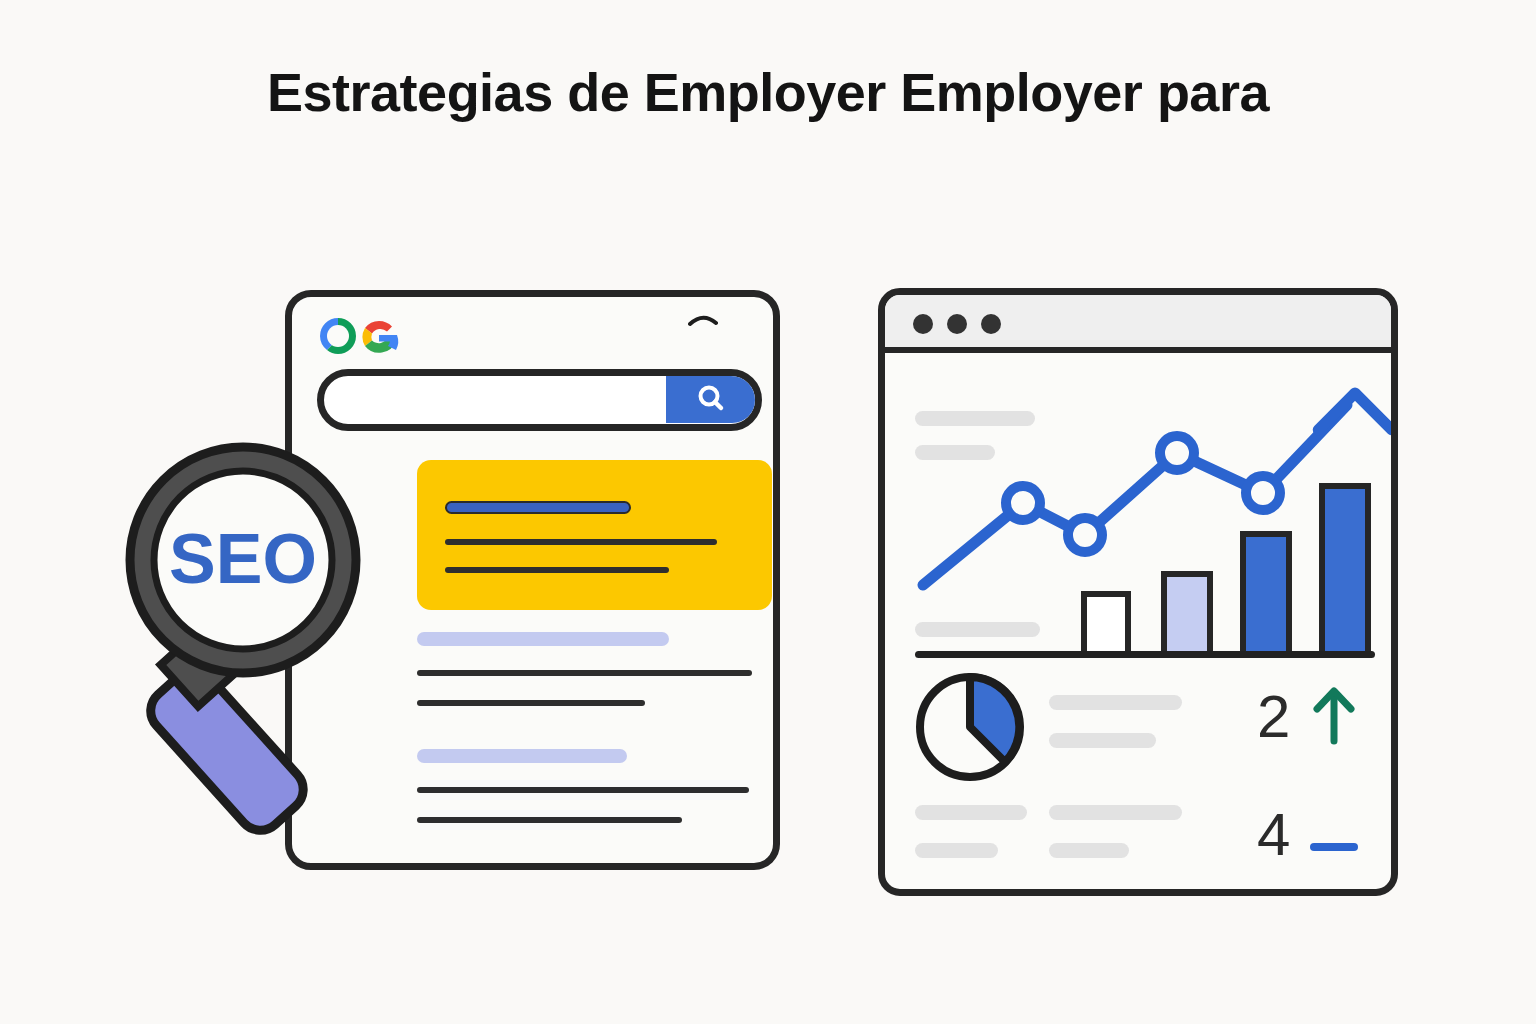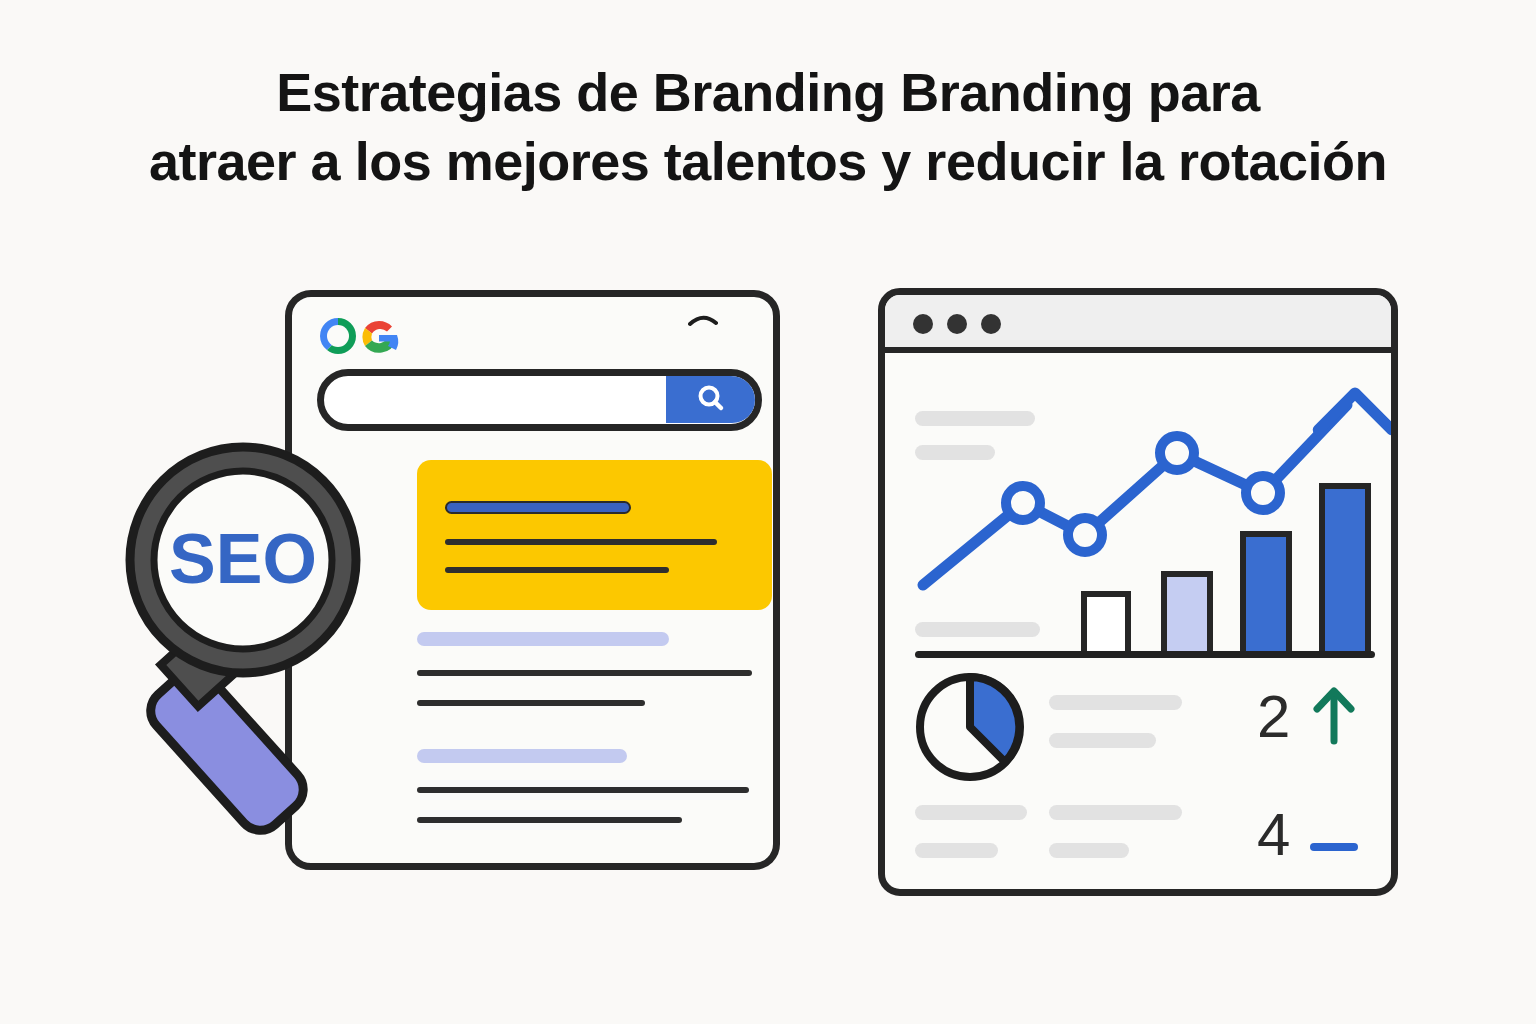--- a/index.html
+++ b/index.html
@@ -198,22 +198,21 @@
   .kpi-flat { position: absolute; background: #2b64cf; border-radius: 4px; }
 
   .pie-wrap { position: absolute; }
 </style>
 </head>
 <body>
 
 <div class="canvas">
 
   <div class="title-block">
-    <span class="title-line title-line-1">Estrategias de Branding Branding para</span>
-    <span class="title-line title-line-2">atraer a los mejores talentos y reducir la rotación</span>
+    <span class="title-line title-line-1">Estrategias de Employer Employer para</span>
   </div>
 
   <div class="search-card">
 
     <div class="g-logo">
       <svg width="105" height="44" viewBox="0 0 105 44" xmlns="http://www.w3.org/2000/svg">
 
         <g>
           <path d="M21 3 A18 18 0 0 0 3 21 A18 18 0 0 0 10 35 L16 29 A10 10 0 0 1 21 11 Z" fill="#4285f4"></path>
           <path d="M21 3 A18 18 0 0 1 39 21 A18 18 0 0 1 21 39 A18 18 0 0 1 10 35 L16 29 A10 10 0 0 0 31 21 A10 10 0 0 0 21 11 Z" fill="#0f9d58"></path>

